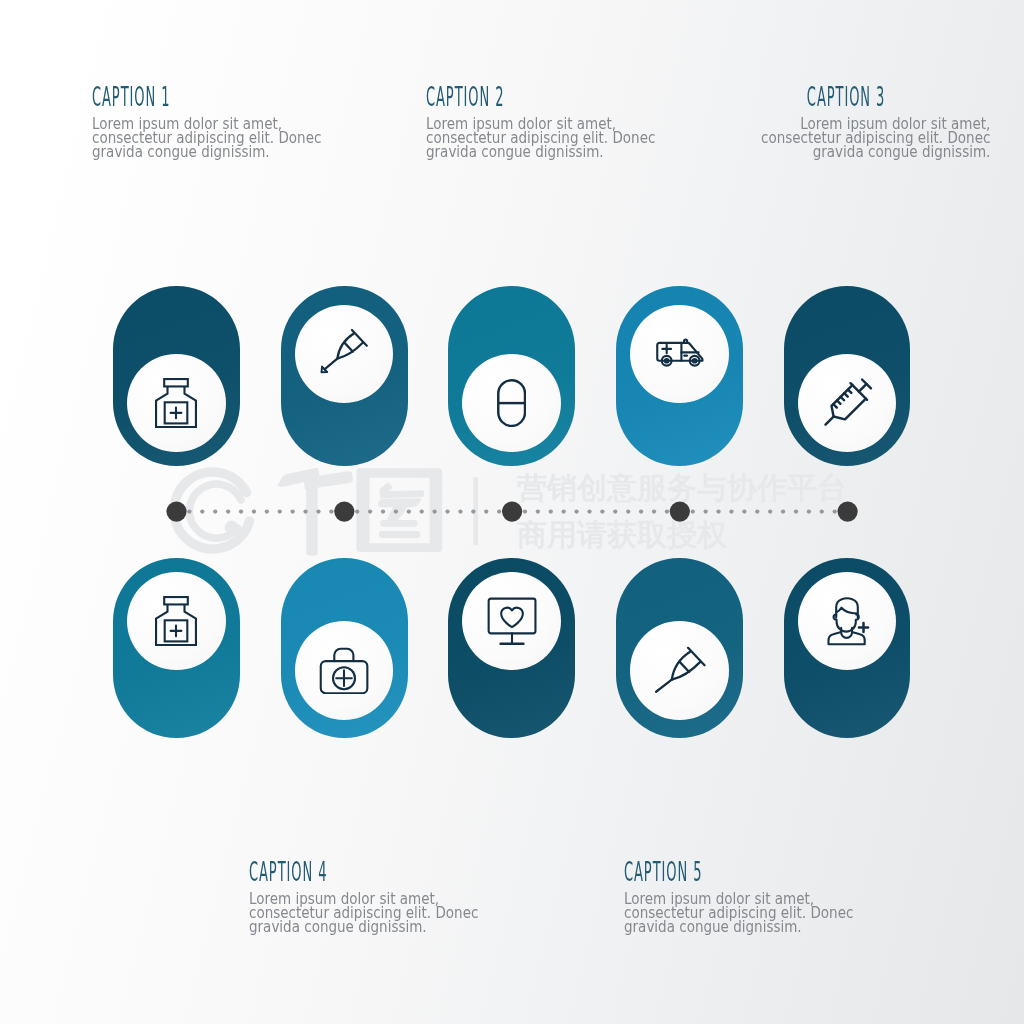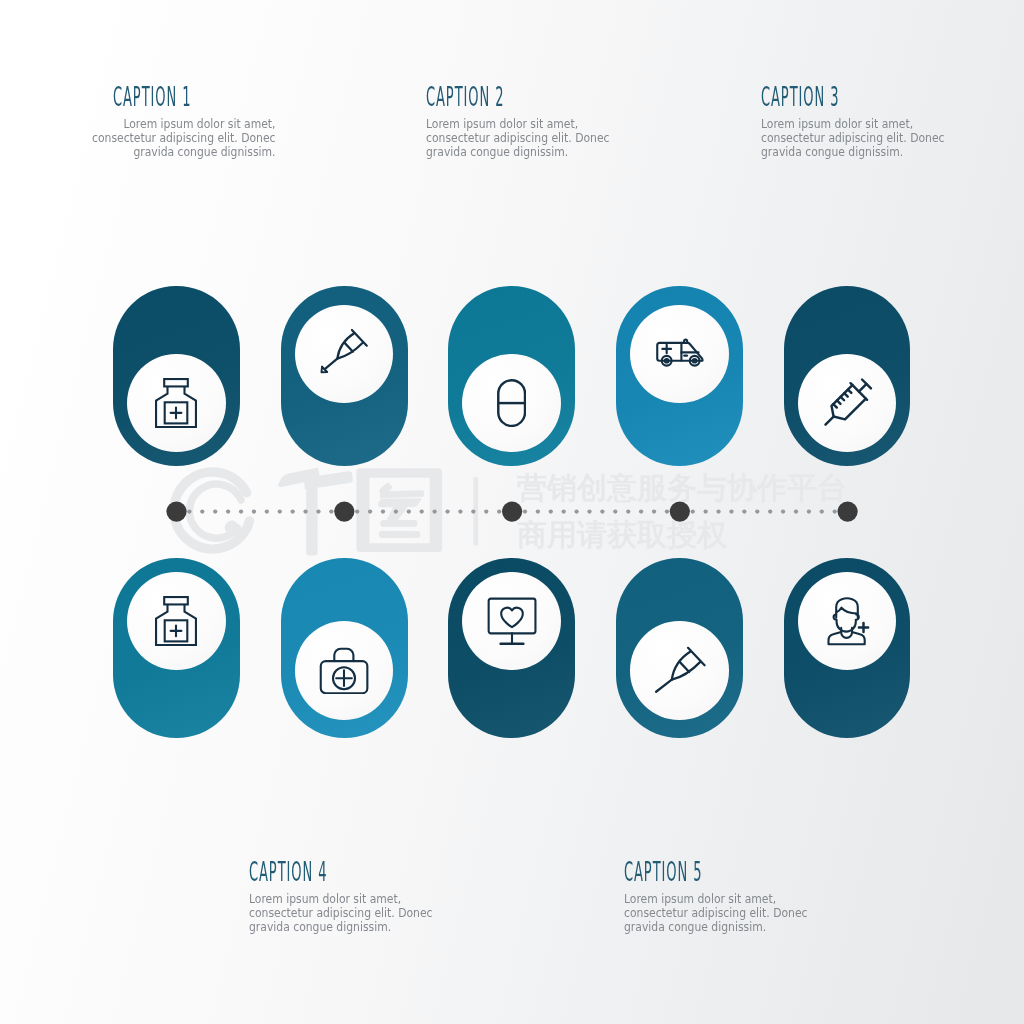--- a/index.html
+++ b/index.html
@@ -9,21 +9,21 @@
   .stage{position:relative;width:1024px;height:1024px;}
   .grid{position:absolute;left:0;top:0;width:1024px;height:1024px;}
 
   
   .caption{position:absolute;}
   .cap-title{color:#225b74;font-family:"DejaVu Sans Condensed","DejaVu Sans",sans-serif;
              font-weight:400;font-size:26.75px;line-height:1;letter-spacing:1.7px;
              transform:scaleX(.542);transform-origin:left top;white-space:nowrap;
              height:21px;}
   .cap-body{color:#85898e;font-family:"DejaVu Sans Condensed","DejaVu Sans",sans-serif;
-            font-size:12px;line-height:13.95px;white-space:pre-line;margin-top:13px;}
+            font-size:15px;line-height:13.95px;white-space:pre-line;margin-top:13px;}
 
   
   .pill{position:absolute;width:126.5px;height:179.5px;border-radius:63.25px;}
   .circle{position:absolute;width:98.2px;height:98.2px;border-radius:50%;
           background:radial-gradient(circle at 35% 30%,#ffffff 0%,#fbfbfb 60%,#f4f4f5 100%);
           left:14.15px;display:flex;align-items:center;justify-content:center;}
   .circle svg{display:block;}
   .ic{display:flex;align-items:center;justify-content:center;line-height:0;font-size:0;color:transparent;}
   .ic[data-name="crutch-icon"]{transform:translate(-3px,1.5px);}
   .ic[data-name="crutch-alt-icon"]{transform:translate(-2.0px,4.6px);}
@@ -69,33 +69,33 @@
           <path d="M381.9 531.1 h35.3 q3.0 0 3.0 3.0 v0.8 q0 3.0 -3.0 3.0 h-35.3 q-3.0 0 -3.0 -3.0 v-0.8 q0 -3.0 3.0 -3.0 Z"></path>
           <path d="M381.9 544.3 h35.3 q3.0 0 3.0 3.0 v0.8 q0 3.0 -3.0 3.0 h-35.3 q-3.0 0 -3.0 -3.0 v-0.8 q0 -3.0 3.0 -3.0 Z"></path>
         </g>
         <rect data-name="watermark-divider" x="473.4" y="477.3" width="4.7" height="67.9"></rect>
         <text data-name="watermark-line1" x="517" y="498" font-family="&quot;DejaVu Sans&quot;,sans-serif" font-size="30" font-weight="700">营销创意服务与协作平台</text>
         <text data-name="watermark-line2" x="517" y="545" font-family="&quot;DejaVu Sans&quot;,sans-serif" font-size="30" font-weight="700">商用请获取授权</text>
       </g>
     </svg>
   </div>
 
-  <div class="caption" data-name="caption-block-1" style="left:92px;top:84px;text-align:right;">
+  <div class="caption" data-name="caption-block-1" style="left:92px;top:84px;">
     <div class="cap-title" data-name="caption-title">CAPTION 1</div>
     <div class="cap-body" data-name="caption-body">Lorem ipsum dolor sit amet,
 consectetur adipiscing elit. Donec
 gravida congue dignissim.</div>
   </div>
   <div class="caption" data-name="caption-block-2" style="left:426px;top:84px;">
     <div class="cap-title" data-name="caption-title">CAPTION 2</div>
     <div class="cap-body" data-name="caption-body">Lorem ipsum dolor sit amet,
 consectetur adipiscing elit. Donec
 gravida congue dignissim.</div>
   </div>
-  <div class="caption" data-name="caption-block-3" style="left:761px;top:84px;">
+  <div class="caption" data-name="caption-block-3" style="left:761px;top:84px;text-align:right;">
     <div class="cap-title" data-name="caption-title">CAPTION 3</div>
     <div class="cap-body" data-name="caption-body">Lorem ipsum dolor sit amet,
 consectetur adipiscing elit. Donec
 gravida congue dignissim.</div>
   </div>
   <div class="caption" data-name="caption-block-4" style="left:249px;top:859.3px;">
     <div class="cap-title" data-name="caption-title">CAPTION 4</div>
     <div class="cap-body" data-name="caption-body">Lorem ipsum dolor sit amet,
 consectetur adipiscing elit. Donec
 gravida congue dignissim.</div>

